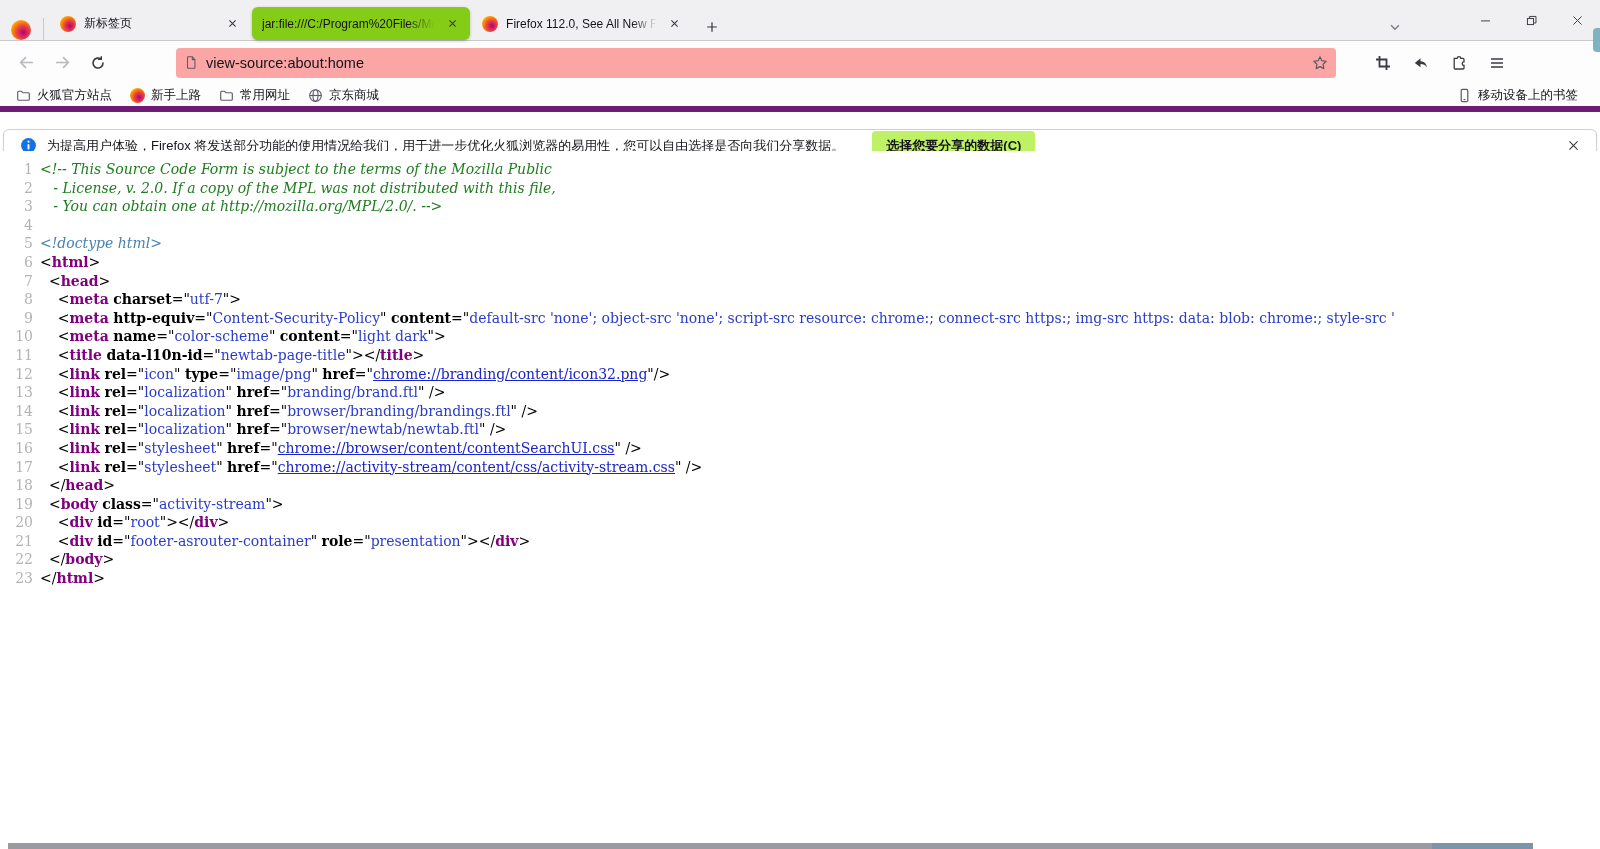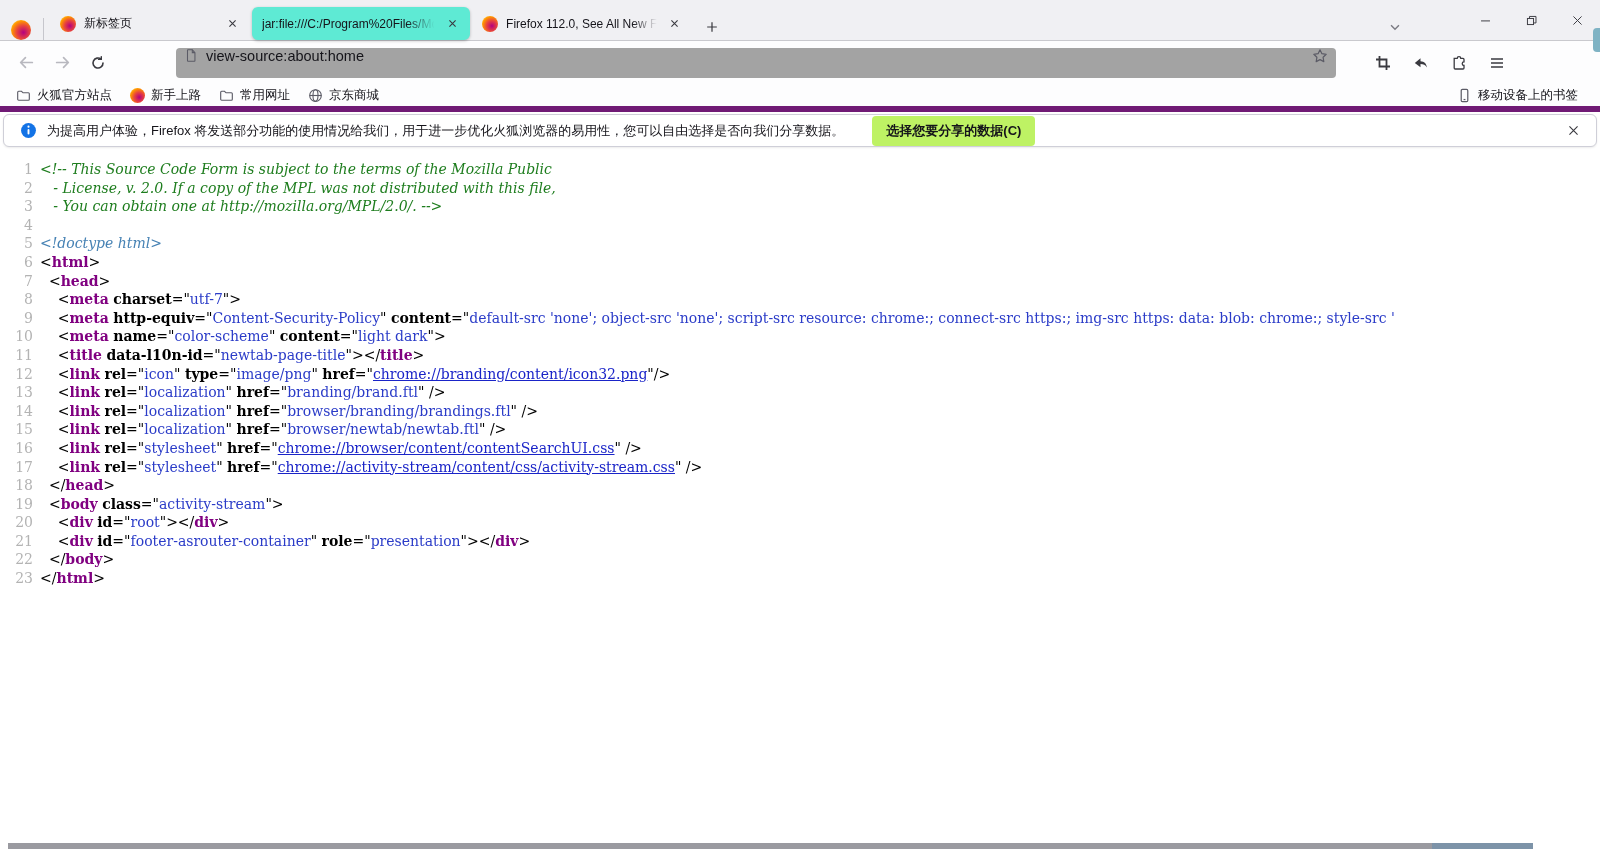--- a/index.html
+++ b/index.html
@@ -7,62 +7,62 @@
               font-family:"Liberation Sans", sans-serif; color:#15141a; }
 
   
   .tabbar { height:41px; background:#f0f0f3; display:flex; align-items:flex-end;
             border-bottom:1px solid #c9c9ce; position:relative; }
   .appicon { width:20px; height:20px; border-radius:50%; margin:0 12px 0 11px; flex:none;
     background: radial-gradient(circle at 62% 62%, #b5007f 0%, #e8443d 38%, #ff9500 66%, #ffd54a 88%); }
   .tb-sep { width:1px; height:22px; background:#c6c6cc; margin-right:5px; }
   .tab { height:33px; display:flex; align-items:center; padding:0 8px 0 10px;
          margin:0 1px; border-radius:6px; max-width:220px; min-width:200px; cursor:default; }
-  .tab.active { background:#5eead4; box-shadow:0 1px 3px rgba(0,0,0,.25); }
+  .tab.active { background:#84cc16; box-shadow:0 1px 3px rgba(0,0,0,.25); }
   .tab .fav { width:16px; height:16px; border-radius:50%; flex:none; margin-right:8px;
     background: radial-gradient(circle at 62% 62%, #b5007f 0%, #e8443d 38%, #ff9500 66%, #ffd54a 88%); }
   .tab .title { font-size:12px; white-space:nowrap; overflow:hidden; flex:1 1 auto;
     -webkit-mask-image:linear-gradient(90deg,#000 82%,transparent 98%);
             mask-image:linear-gradient(90deg,#000 82%,transparent 98%); }
   .icon-btn { width:26px; height:26px; display:flex; align-items:center; justify-content:center;
               border-radius:4px; flex:none; color:#3a3a40; }
   .tab .icon-btn { width:20px; height:20px; margin-left:4px; }
   .newtab-btn { margin-left:6px; }
   .tb-spacer { flex:1; }
   .winctl { width:46px; height:40px; display:flex; align-items:center; justify-content:center; color:#3c3c42; }
   .alltabs { margin-right:54px; }
   .edge-sliver { position:absolute; right:0; top:28px; width:7px; height:24px;
                  background:#7fb3c4; border-radius:4px 0 0 4px; }
 
   
   .navbar { height:43px; background:#fdfdfe; display:flex; align-items:center; padding:0 8px; }
   .nav-btn { width:32px; height:32px; display:flex; align-items:center; justify-content:center;
              border-radius:4px; color:#3a3a40; flex:none; margin:0 2px; }
   .nav-btn.disabled { color:#b8b8bf; }
-  .urlbar { height:30px; background:#a3a3a3; border-radius:4px; flex:none; width:1160px;
-            margin-left:60px; display:flex; align-items:flex-start; padding:0 8px; }
+  .urlbar { height:30px; background:#fca5a5; border-radius:4px; flex:none; width:1160px;
+            margin-left:60px; display:flex; align-items:center; padding:0 8px; }
   .urlbar .pageicon { color:#5b5b66; margin-right:8px; display:flex; }
   .urlbar .urltext { font-size:14.5px; color:#15141a; flex:1; }
   .urlbar .star { color:#5b5b66; display:flex; }
   .nav-right { display:flex; align-items:center; margin-left:28px; }
   .nav-right .nav-btn { margin:0 3px; }
 
   
   .bookmarks { height:28px; background:#fdfdfe; display:flex; align-items:center;
                padding:0 10px; border-bottom:6px solid #701a75; font-size:12.5px; }
   .bm { display:flex; align-items:center; height:22px; padding:0 6px; border-radius:3px; margin-right:6px; }
   .bm .bm-ic { display:flex; margin-right:6px; color:#5b5b66; }
   .bm .fav { width:15px; height:15px; border-radius:50%;
     background: radial-gradient(circle at 62% 62%, #b5007f 0%, #e8443d 38%, #ff9500 66%, #ffd54a 88%); }
   .bm-spacer { flex:1; }
 
   
   .infobar-strip { height:39px; background:#fff; padding:2px 3px 4px 3px; }
   .infobar { height:33px; background:#fff; border:1px solid #cfcfd8; border-radius:6px;
-             box-shadow:0 1px 2px rgba(0,0,0,.08); display:flex; align-items:center; padding:6px 10px; }
+             box-shadow:0 1px 2px rgba(0,0,0,.08); display:flex; align-items:center; padding:6px 10px;margin-top:15px; }
   .info-ic { flex:none; display:flex; margin:0 10px 0 6px; }
   .infobar .msg { font-size:13px; }
   .share-btn { margin-left:28px; background:#bef264; border:none; border-radius:4px;
                font-family:inherit; font-size:13px; font-weight:700; color:#15141a;
                padding:6px 14px; cursor:pointer; }
   .ib-spacer { flex:1; }
   .ib-close { color:#3a3a40; }
 
   
   .srcview { position:relative; height:692px; background:#fff; overflow:hidden;

